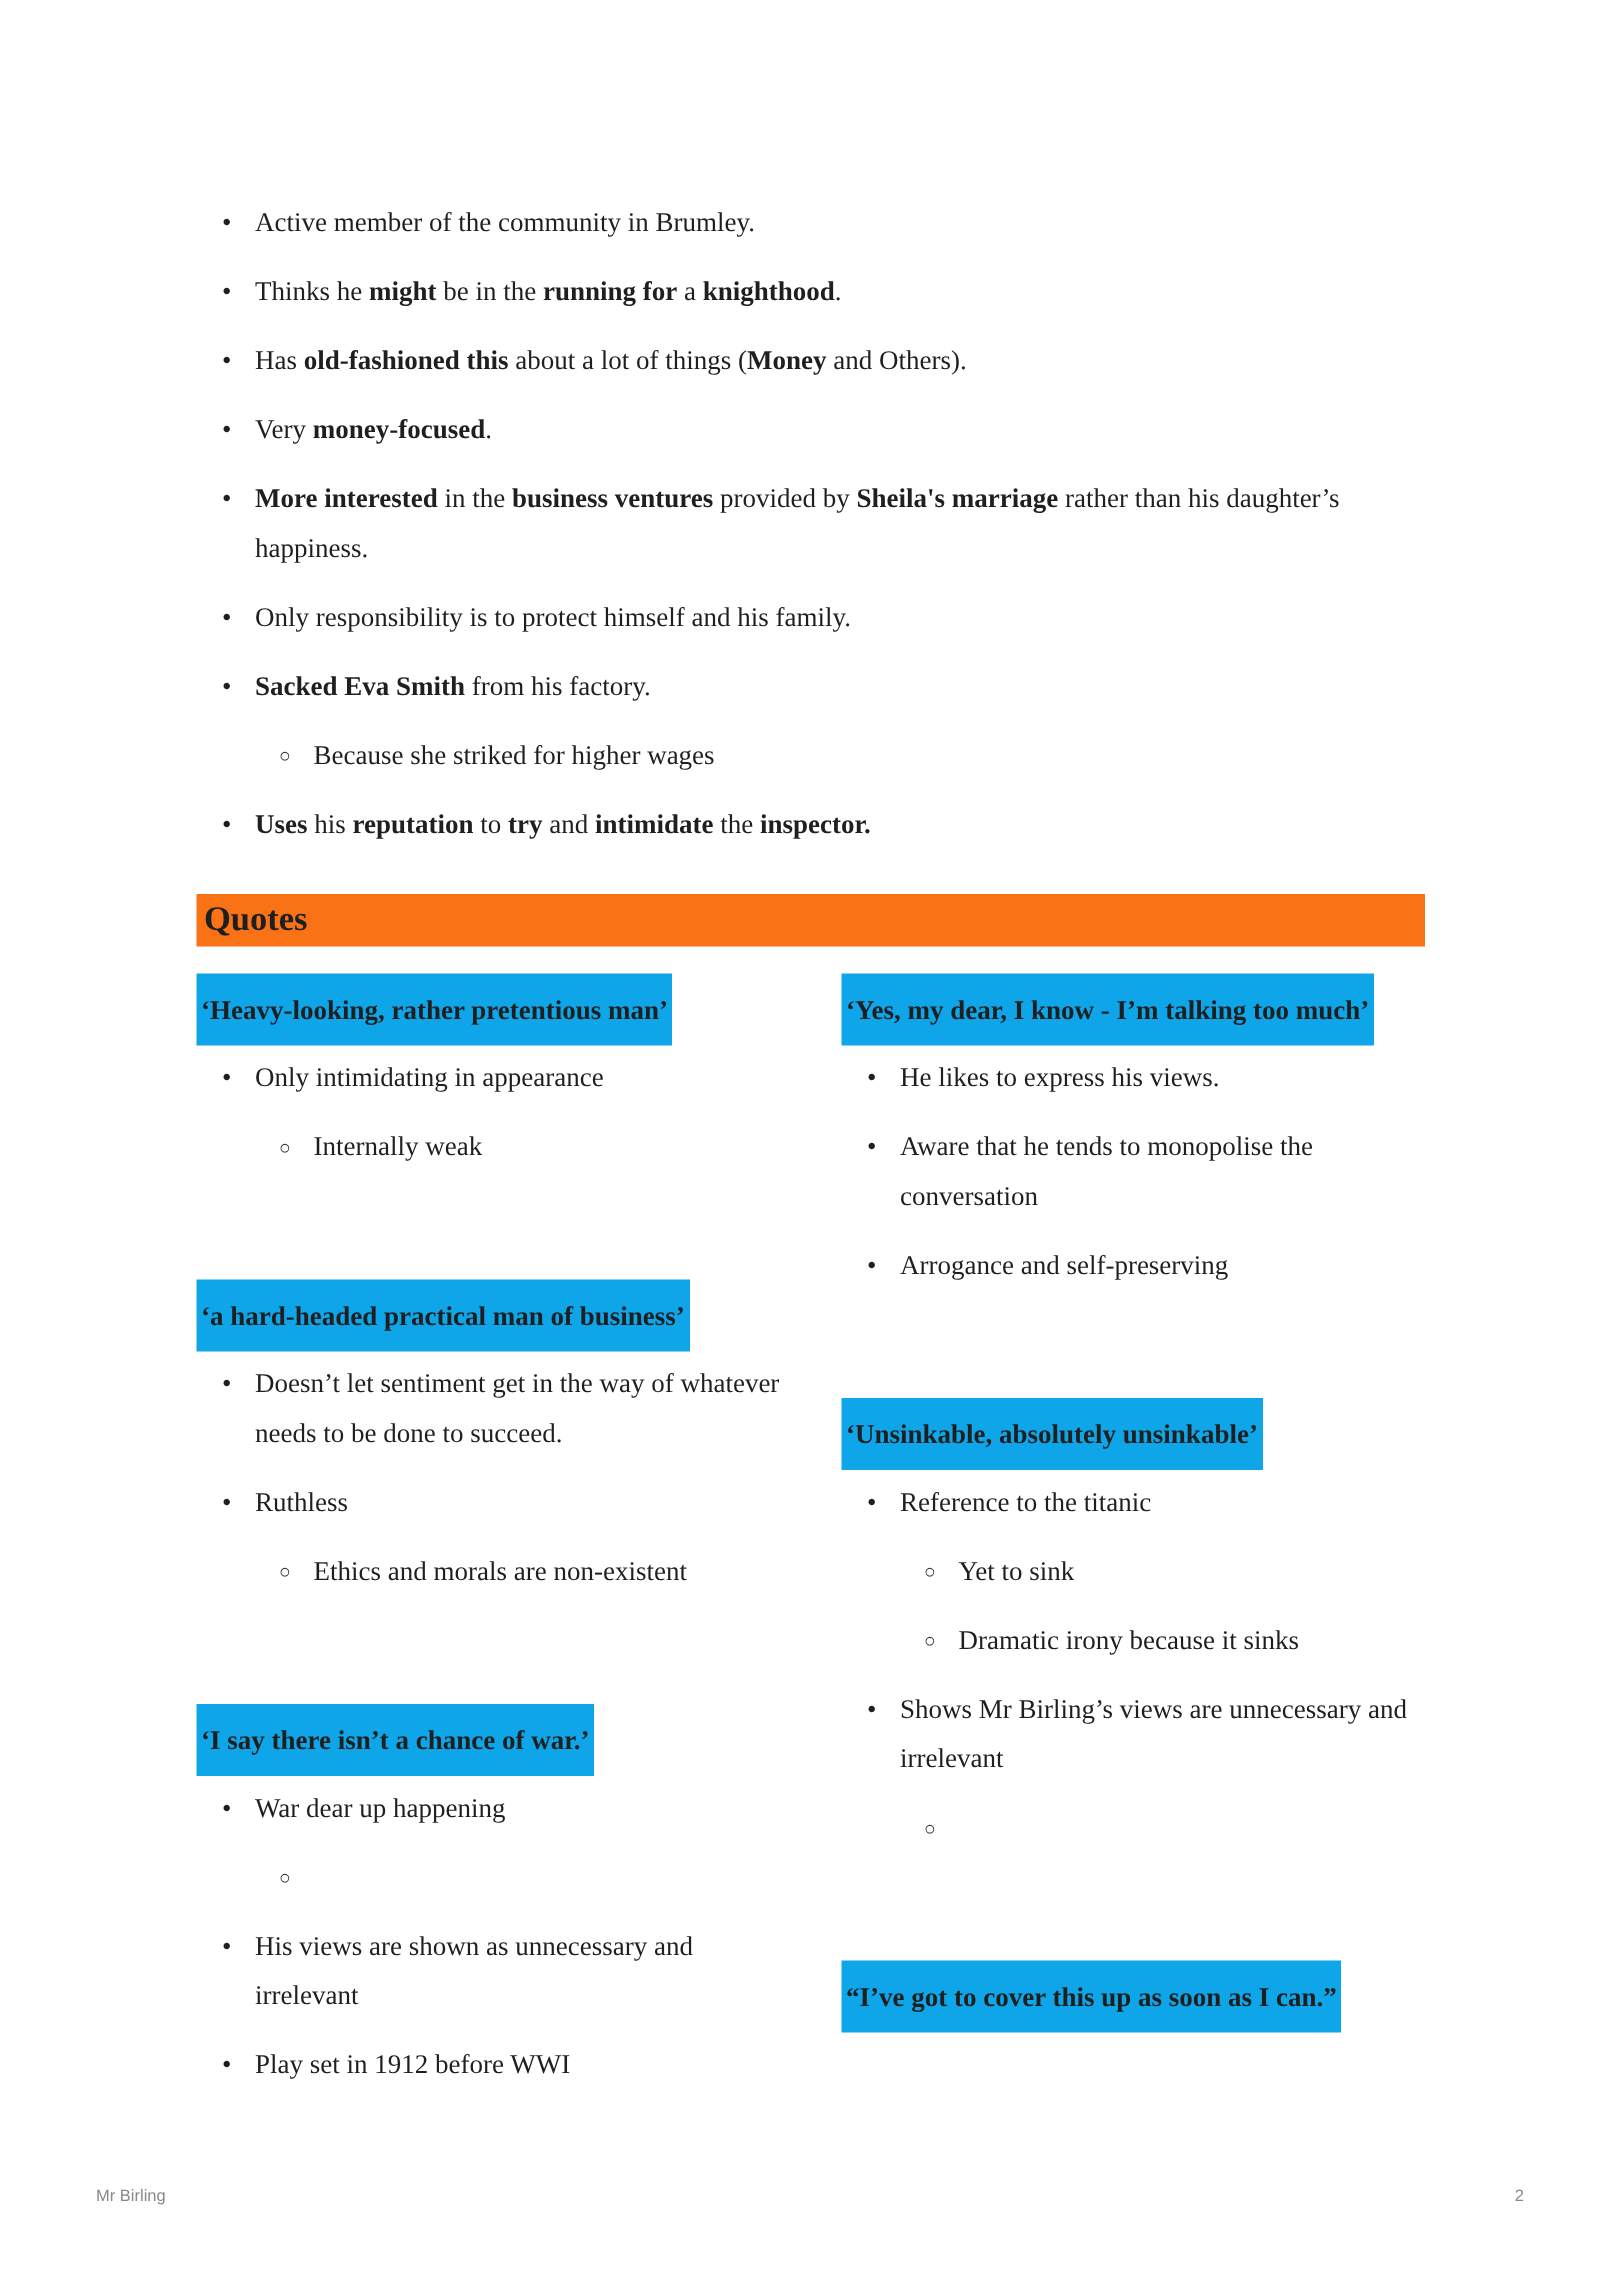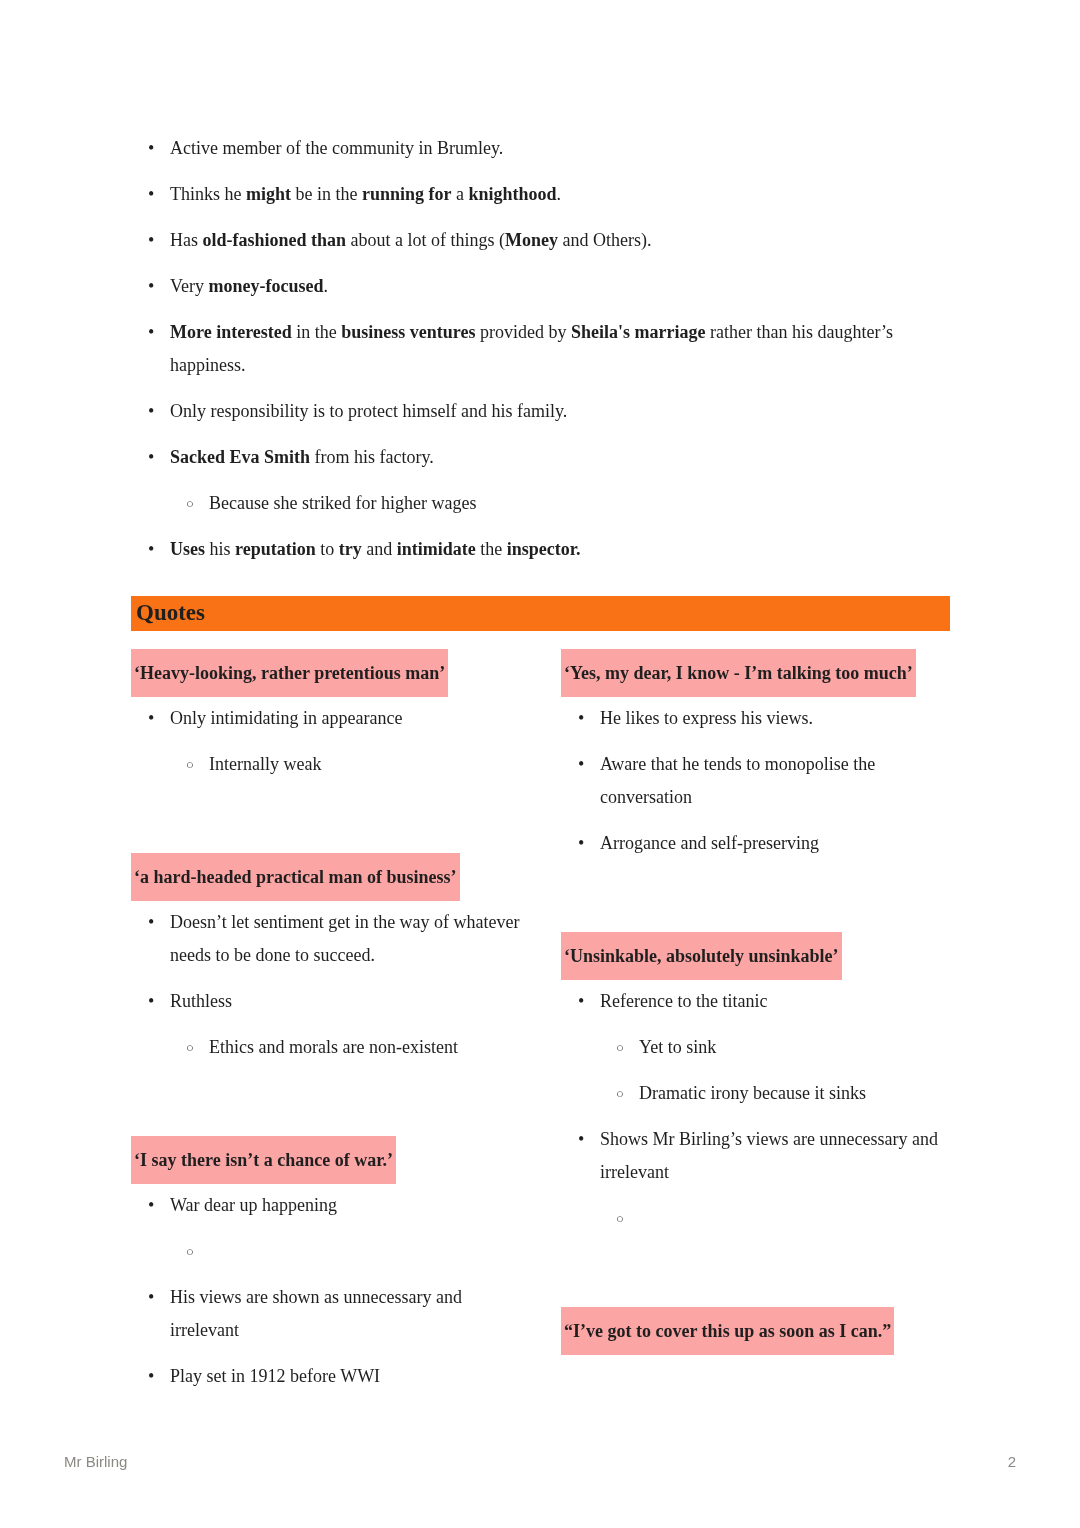--- a/index.html
+++ b/index.html
@@ -34,56 +34,56 @@
     padding: 2px 6px 3px 5px;
   }
 
   
   .columns { display: flex; gap: 35px; margin-top: 26px; align-items: flex-start; }
   .col { width: 395px; flex: 0 0 auto; }
   .quote-section { margin-top: 80px; }
   .quote-section:first-child { margin-top: 0; }
   .quote-title { font-weight: 700; font-size: 18px; line-height: 33px; }
   .hl {
-    background: #fca5a5;
+    background: #0ea5e9;
     padding: 14px 3px;
     -webkit-box-decoration-break: clone;
     box-decoration-break: clone;
     font-family: Liberation Serif, serif;
   }
   .bullets { margin-top: 12px; }
 
   
   .footer {
     position: absolute;
     left: 64px; right: 64px; bottom: 58px;
     display: flex; justify-content: space-between; align-items: baseline;
     font-family: "Liberation Sans", sans-serif;
-    font-size: 15px;
+    font-size: 11px;
     color: #8b8984;
   }
 </style>
 </head>
 <body>
 
 <div class="page">
   <div class="content">
 
     <div>
         <div class="li lv1">
           <span class="marker">•</span>
           <span class="litext">Active member of the community in Brumley.</span>
         </div>
         <div class="li lv1">
           <span class="marker">•</span>
           <span class="litext">Thinks he <b>might</b> be in the <b>running for</b> a <b>knighthood</b>.</span>
         </div>
         <div class="li lv1">
           <span class="marker">•</span>
-          <span class="litext">Has <b>old-fashioned than</b> about a lot of things (<b>Money</b> and Others).</span>
+          <span class="litext">Has <b>old-fashioned this</b> about a lot of things (<b>Money</b> and Others).</span>
         </div>
         <div class="li lv1">
           <span class="marker">•</span>
           <span class="litext">Very <b>money-focused</b>.</span>
         </div>
         <div class="li lv1">
           <span class="marker">•</span>
           <span class="litext"><b>More interested</b> in the <b>business ventures</b> provided by <b>Sheila's marriage</b> rather than his daughter’s happiness.</span>
         </div>
         <div class="li lv1">

